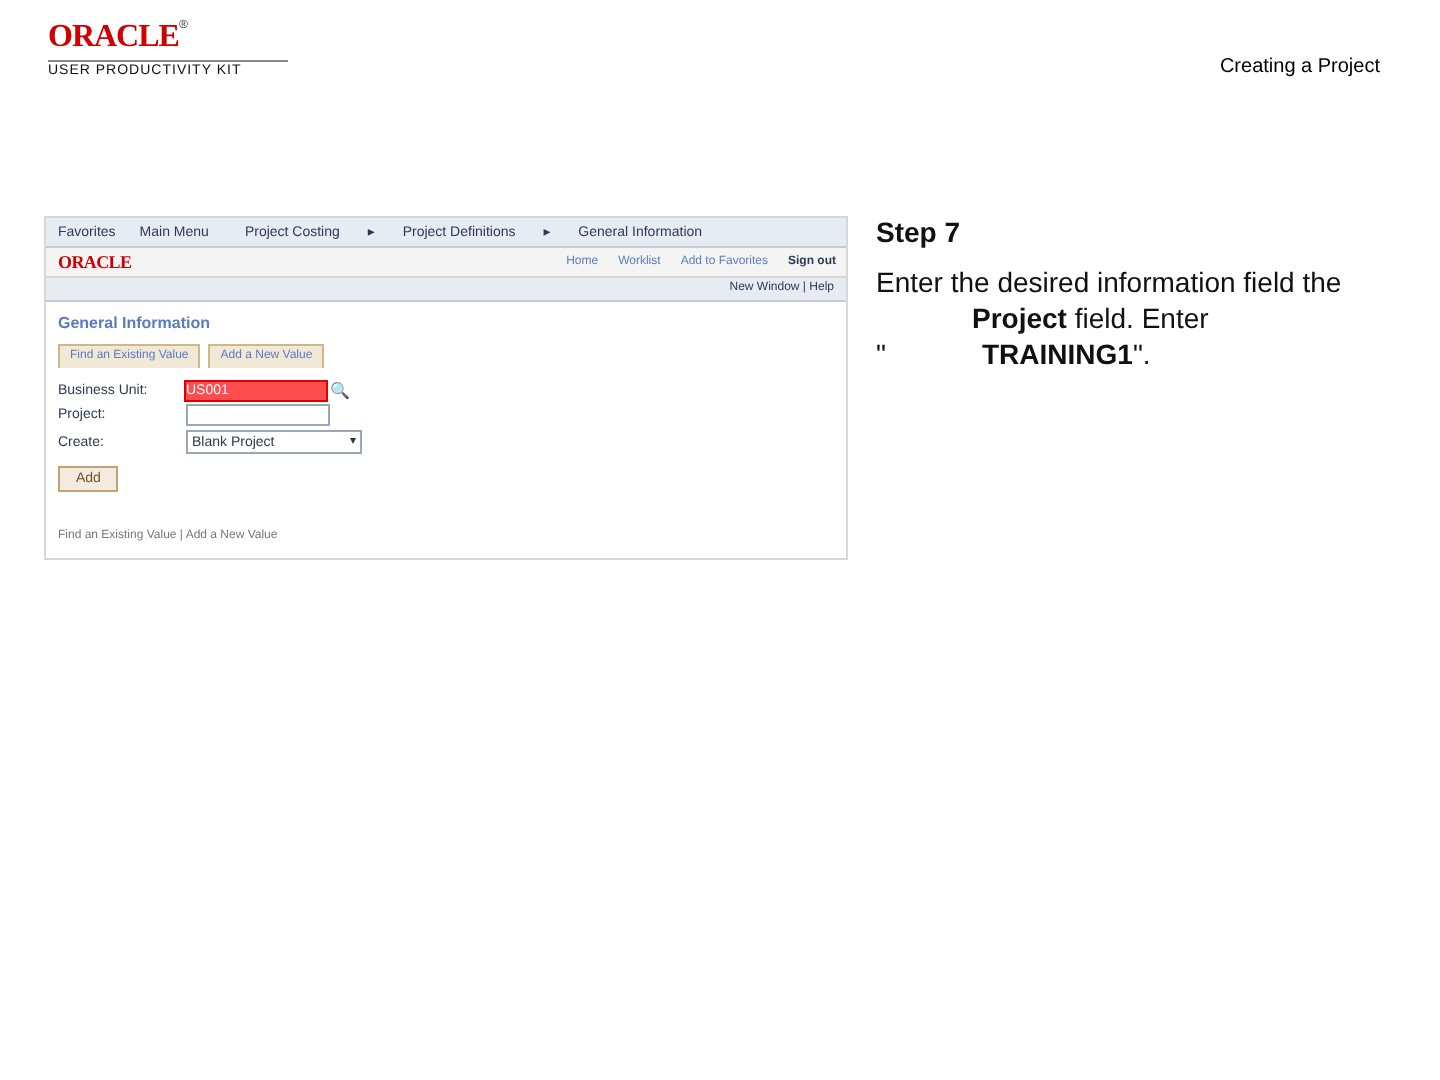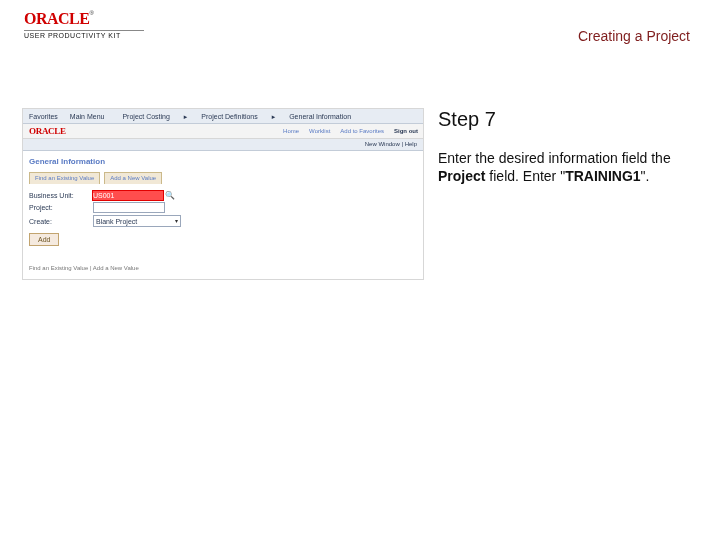--- a/index.html
+++ b/index.html
@@ -4,21 +4,21 @@
 <style>
   html,body{margin:0;padding:0;width:720px;height:540px;background:#000;font-family:Arial,Helvetica,sans-serif;}
   .page{background:#fff;width:720px;height:540px;position:relative;}
   
   .hdr{position:absolute;left:0;top:0;right:0;height:60px;}
   .logo{position:absolute;left:24px;top:10px;}
   .logo .oracle{font-family:Georgia,'Times New Roman',serif;font-weight:bold;color:#d00000;font-size:16px;letter-spacing:-0.5px;}
   .logo .tm{font-size:6px;color:#333;vertical-align:top;}
   .logo .rule{height:1px;background:#888;width:120px;margin:2px 0 1px 0;}
   .logo .upk{font-size:7px;letter-spacing:0.5px;color:#111;}
-  .topic{position:absolute;right:30px;top:28px;font-size:14px;color:#7f1d1d;}
+  .topic{position:absolute;right:30px;top:28px;font-size:10px;color:#000000;}
   
   .content{position:absolute;left:22px;top:108px;right:22px;}
   .shot{width:400px;border:1px solid #d7d7d7;font-size:7px;line-height:9px;color:#2b3a55;}
   .shot .nav{background:#e7ecf3;border-bottom:1px solid #c3ccd8;height:14px;display:flex;align-items:center;}
   .shot .nav span{padding:0 6px;white-space:nowrap;color:#2b3a55;}
   .shot .nav .grow{flex:1;}
   .shot .brand{display:flex;align-items:center;height:14px;background:#f4f4f4;border-bottom:1px solid #d7d7d7;}
   .shot .brand .otxt{font-family:Georgia,serif;color:#d00000;font-weight:bold;font-size:9px;letter-spacing:-0.3px;padding:0 6px;}
   .shot .brand .grow{flex:1;}
   .shot .brand .lk{color:#5a7bc4;padding:0 5px;font-size:6px;}
@@ -32,23 +32,23 @@
   .shot .row .sel{border:1px solid #9aa7bb;background:#fff;width:82px;height:10px;display:inline-flex;align-items:center;justify-content:space-between;padding:0 2px;}
   .shot .row .sel .car{font-size:6px;color:#333;}
   .shot .row .srch{width:9px;height:9px;font-size:8px;color:#7a6b3a;margin-left:2px;}
   .shot .btn{display:inline-block;background:#f5eadf;border:1px solid #c2a46f;color:#6e5523;font-size:7px;padding:1px 8px;margin:5px 6px 8px 6px;}
   .shot .tabs{padding:3px 6px 0 6px;display:flex;gap:4px;}
   .shot .tab{background:#f1e8d6;border:1px solid #cbb98a;border-bottom:none;color:#5a7bc4;font-size:6px;padding:1px 5px;}
   .shot .ftr{font-size:6px;color:#777;padding:10px 6px 6px 6px;}
   .shot .body{background:#fff;}
   
   .instr{position:absolute;left:438px;top:108px;right:28px;color:#111;}
-  .instr .step{font-size:20px;margin-bottom:18px;}
+  .instr .step{font-size:14px;margin-bottom:8px;font-weight:bold;}
   .instr .txt{font-size:14px;line-height:18px;}
-  .instr .txt b{font-weight:bold;}
+  .instr .txt b{font-weight:bold;margin-left:48px;}
 </style>
 </head>
 <body>
 <div class="page">
 
   <div class="hdr">
     <div class="logo">
       <span class="oracle">ORACLE</span><span class="tm">®</span>
       <div class="rule"></div>
       <div class="upk">USER PRODUCTIVITY KIT</div>

